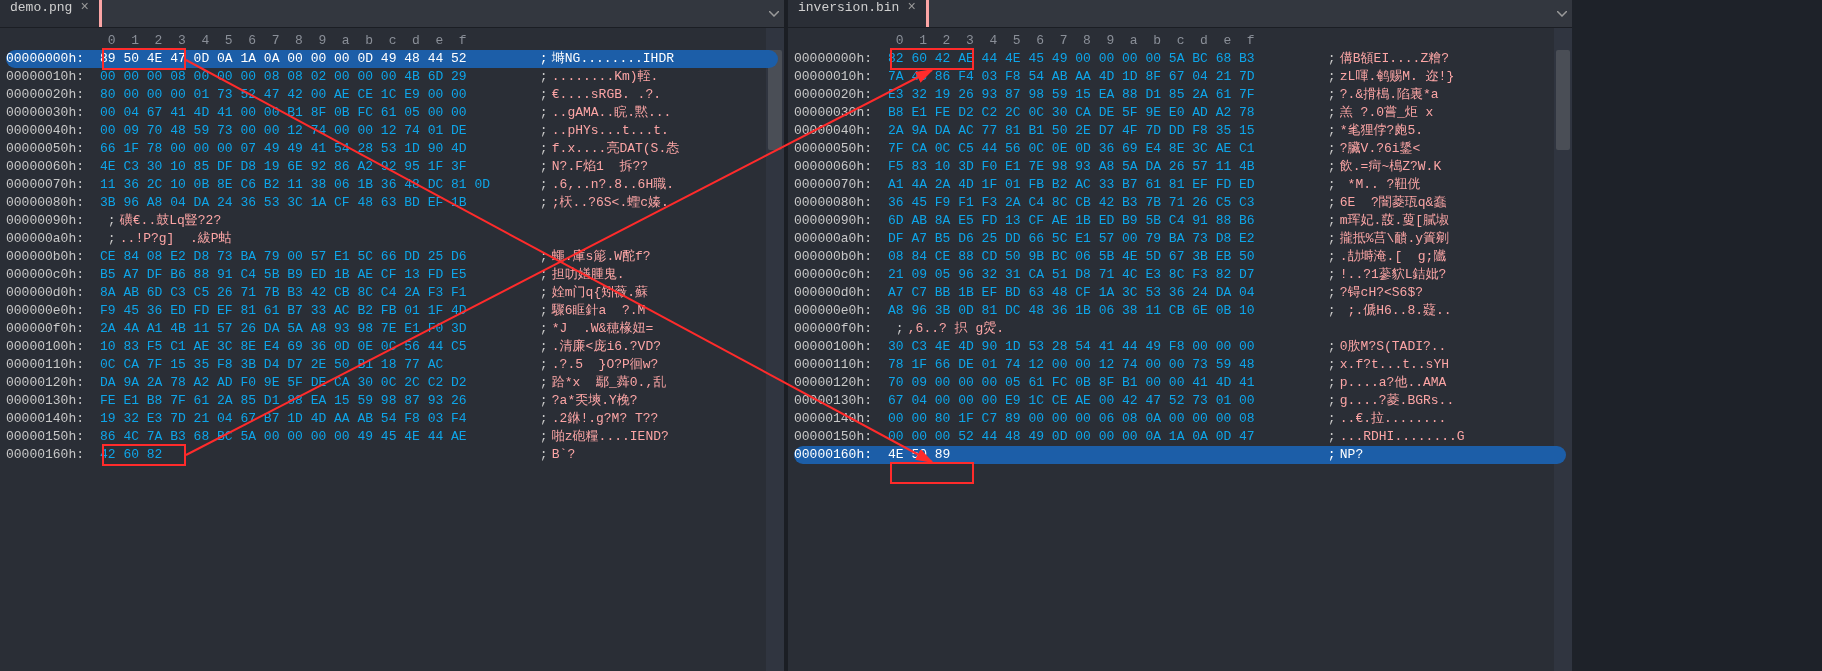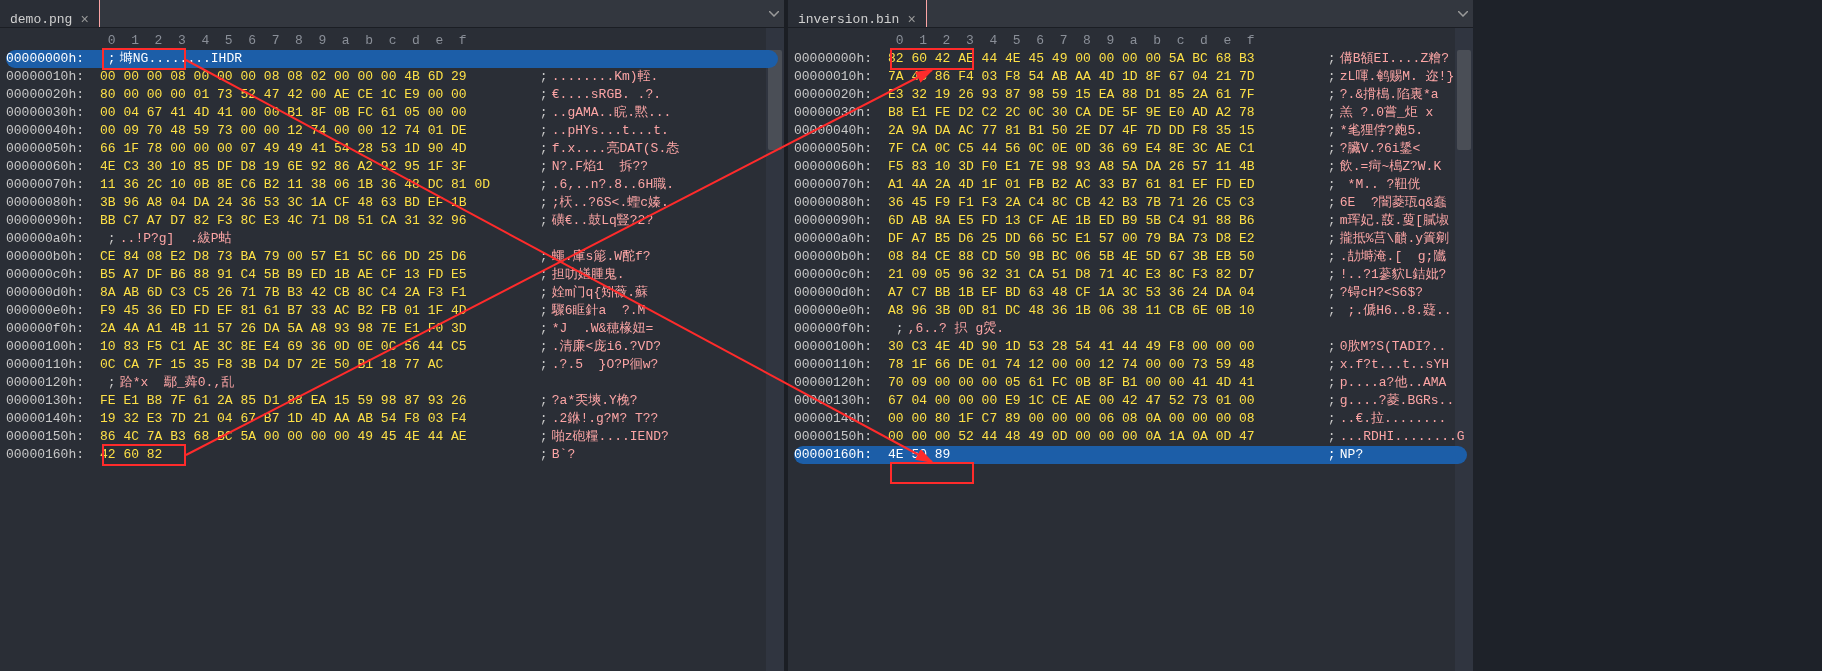--- a/index.html
+++ b/index.html
@@ -13,44 +13,44 @@
     height: 671px;
     position: relative;
   }
   .pane {
     position: absolute;
     top: 0;
     bottom: 0;
     background: #2a2e36;
   }
   .pane-left { left: 0; width: 784px; }
-  .pane-right { left: 788px; width: 685px; }
+  .pane-right { left: 788px; width: 784px; }
   .divider {
     position: absolute;
     left: 784px;
     width: 4px;
     top: 0;
     bottom: 0;
     background: #1b1e24;
   }
   .tabbar {
     height: 28px;
     background: #33373f;
     display: flex;
     align-items: stretch;
     border-bottom: 1px solid #1b1e24;
   }
   .tab {
     display: flex;
-    align-items: flex-end;
+    align-items: flex-start;
     padding: 0 10px;
     background: #2a2e36;
     color: #d0d0d0;
     gap: 8px;
-    border-right: 1px solid #fca5a5;
+    border-right: 3px solid #fca5a5;
   }
   .tab .close {
     color: #9a9a9a;
     cursor: pointer;
     font-size: 14px;
     line-height: 1;
   }
   .tab-dropdown {
     margin-left: auto;
     width: 20px;
@@ -72,21 +72,21 @@
   }
   .rows { }
   .row {
     display: flex;
     white-space: pre;
     line-height: 18px;
     height: 18px;
     border-radius: 9px;
   }
   .addr { width: 94px; color: #c8c8c8; }
-  .bytes { width: 432px; color: #fde047; }
+  .bytes { width: 432px; color: #0ea5e9; }
   .sep { width: 12px; color: #c8c8c8; }
   .ascii { flex: 1; color: #fca5a5; }
   .row.sel {
     background: #1c5ea8;
     color: #ffffff;
   }
   .row.sel .addr, .row.sel .bytes, .row.sel .sep, .row.sel .ascii {
     color: #ffffff;
   }
   .scrollbar {
@@ -125,39 +125,39 @@
       <svg width="10" height="6">
           <path d="M0 0 L5 5 L10 0" stroke="#9a9a9a" fill="none" stroke-width="1.5"></path>
         </svg>
     </div>
   </div>
   <div class="scrolltrack"></div>
   <div class="scrollbar"></div>
   <div class="hex-area">
     <div class="col-header"> 0  1  2  3  4  5  6  7  8  9  a  b  c  d  e  f</div>
     <div class="rows" id="rows-left">
-        <div class="row sel"><span class="addr">00000000h: </span><span class="sep"> ; </span><span class="ascii"> 塒NG........IHDR</span></div>
+        <div class="row sel"><span class="addr">00000000h: </span><span class="bytes">89 50 4E 47 0D 0A 1A 0A 00 00 00 0D 49 48 44 52</span><span class="sep"> ; </span><span class="ascii"> 塒NG........IHDR</span></div>
         <div class="row"><span class="addr">00000010h: </span><span class="bytes">00 00 00 08 00 00 00 08 08 02 00 00 00 4B 6D 29</span><span class="sep"> ; </span><span class="ascii"> ........Km)輊.</span></div>
         <div class="row"><span class="addr">00000020h: </span><span class="bytes">80 00 00 00 01 73 52 47 42 00 AE CE 1C E9 00 00</span><span class="sep"> ; </span><span class="ascii"> €....sRGB. .?.</span></div>
         <div class="row"><span class="addr">00000030h: </span><span class="bytes">00 04 67 41 4D 41 00 00 B1 8F 0B FC 61 05 00 00</span><span class="sep"> ; </span><span class="ascii"> ..gAMA..睆.黙...</span></div>
         <div class="row"><span class="addr">00000040h: </span><span class="bytes">00 09 70 48 59 73 00 00 12 74 00 00 12 74 01 DE</span><span class="sep"> ; </span><span class="ascii"> ..pHYs...t...t.</span></div>
         <div class="row"><span class="addr">00000050h: </span><span class="bytes">66 1F 78 00 00 00 07 49 49 41 54 28 53 1D 90 4D</span><span class="sep"> ; </span><span class="ascii"> f.x....亮DAT(S.怣</span></div>
         <div class="row"><span class="addr">00000060h: </span><span class="bytes">4E C3 30 10 85 DF D8 19 6E 92 86 A2 92 95 1F 3F</span><span class="sep"> ; </span><span class="ascii"> N?.F焰1  拆??</span></div>
         <div class="row"><span class="addr">00000070h: </span><span class="bytes">11 36 2C 10 0B 8E C6 B2 11 38 06 1B 36 48 DC 81 0D</span><span class="sep"> ; </span><span class="ascii"> .6,..n?.8..6H職.</span></div>
         <div class="row"><span class="addr">00000080h: </span><span class="bytes">3B 96 A8 04 DA 24 36 53 3C 1A CF 48 63 BD EF 1B</span><span class="sep"> ; </span><span class="ascii"> ;枖..?6S&lt;.蟶c嫀.</span></div>
-        <div class="row"><span class="addr">00000090h: </span><span class="bytes">BB C7 A7 D7 82 F3 8C E3 4C 71 D8 51 CA 31 32 96</span><span class="sep"> ; </span><span class="ascii"> 磺€..鼓Lq豎?2?</span></div>
+        <div class="row"><span class="addr">00000090h: </span><span class="sep"> ; </span><span class="ascii"> 磺€..鼓Lq豎?2?</span></div>
         <div class="row"><span class="addr">000000a0h: </span><span class="sep"> ; </span><span class="ascii"> ..!P?g]  .紱P蛄</span></div>
         <div class="row"><span class="addr">000000b0h: </span><span class="bytes">CE 84 08 E2 D8 73 BA 79 00 57 E1 5C 66 DD 25 D6</span><span class="sep"> ; </span><span class="ascii"> 蠅.庫s簓.W酡f?</span></div>
         <div class="row"><span class="addr">000000c0h: </span><span class="bytes">B5 A7 DF B6 88 91 C4 5B B9 ED 1B AE CF 13 FD E5</span><span class="sep"> ; </span><span class="ascii"> 担叻嫸腫鬼.</span></div>
         <div class="row"><span class="addr">000000d0h: </span><span class="bytes">8A AB 6D C3 C5 26 71 7B B3 42 CB 8C C4 2A F3 F1</span><span class="sep"> ; </span><span class="ascii"> 姾m门q{矧薇.蘇</span></div>
         <div class="row"><span class="addr">000000e0h: </span><span class="bytes">F9 45 36 ED FD EF 81 61 B7 33 AC B2 FB 01 1F 4D</span><span class="sep"> ; </span><span class="ascii"> 驟6眶針a  ?.M</span></div>
         <div class="row"><span class="addr">000000f0h: </span><span class="bytes">2A 4A A1 4B 11 57 26 DA 5A A8 93 98 7E E1 F0 3D</span><span class="sep"> ; </span><span class="ascii"> *J  .W&amp;穂椽妞=</span></div>
         <div class="row"><span class="addr">00000100h: </span><span class="bytes">10 83 F5 C1 AE 3C 8E E4 69 36 0D 0E 0C 56 44 C5</span><span class="sep"> ; </span><span class="ascii"> .清廉&lt;庞i6.?VD?</span></div>
         <div class="row"><span class="addr">00000110h: </span><span class="bytes">0C CA 7F 15 35 F8 3B D4 D7 2E 50 B1 18 77 AC</span><span class="sep"> ; </span><span class="ascii"> .?.5  }O?P徊w?</span></div>
-        <div class="row"><span class="addr">00000120h: </span><span class="sep"> ; </span><span class="ascii"> 跲*x  鄢_蕣0.,乱</span></div>
+        <div class="row"><span class="addr">00000120h: </span><span class="bytes">DA 9A 2A 78 A2 AD F0 9E 5F DE CA 30 0C 2C C2 D2</span><span class="sep"> ; </span><span class="ascii"> 跲*x  鄢_蕣0.,乱</span></div>
         <div class="row"><span class="addr">00000130h: </span><span class="bytes">FE E1 B8 7F 61 2A 85 D1 88 EA 15 59 98 87 93 26</span><span class="sep"> ; </span><span class="ascii"> ?a*奀塽.Y梚?</span></div>
         <div class="row"><span class="addr">00000140h: </span><span class="bytes">19 32 E3 7D 21 04 67 B7 1D 4D AA AB 54 F8 03 F4</span><span class="sep"> ; </span><span class="ascii"> .2銝!.g?M? T??</span></div>
         <div class="row"><span class="addr">00000150h: </span><span class="bytes">86 4C 7A B3 68 BC 5A 00 00 00 00 49 45 4E 44 AE</span><span class="sep"> ; </span><span class="ascii"> 啪z砲糧....IEND?</span></div>
         <div class="row"><span class="addr">00000160h: </span><span class="bytes">42 60 82</span><span class="sep"> ; </span><span class="ascii"> B`?</span></div>
       </div>
   </div>
 </div>
 
 <div class="divider"></div>
 

